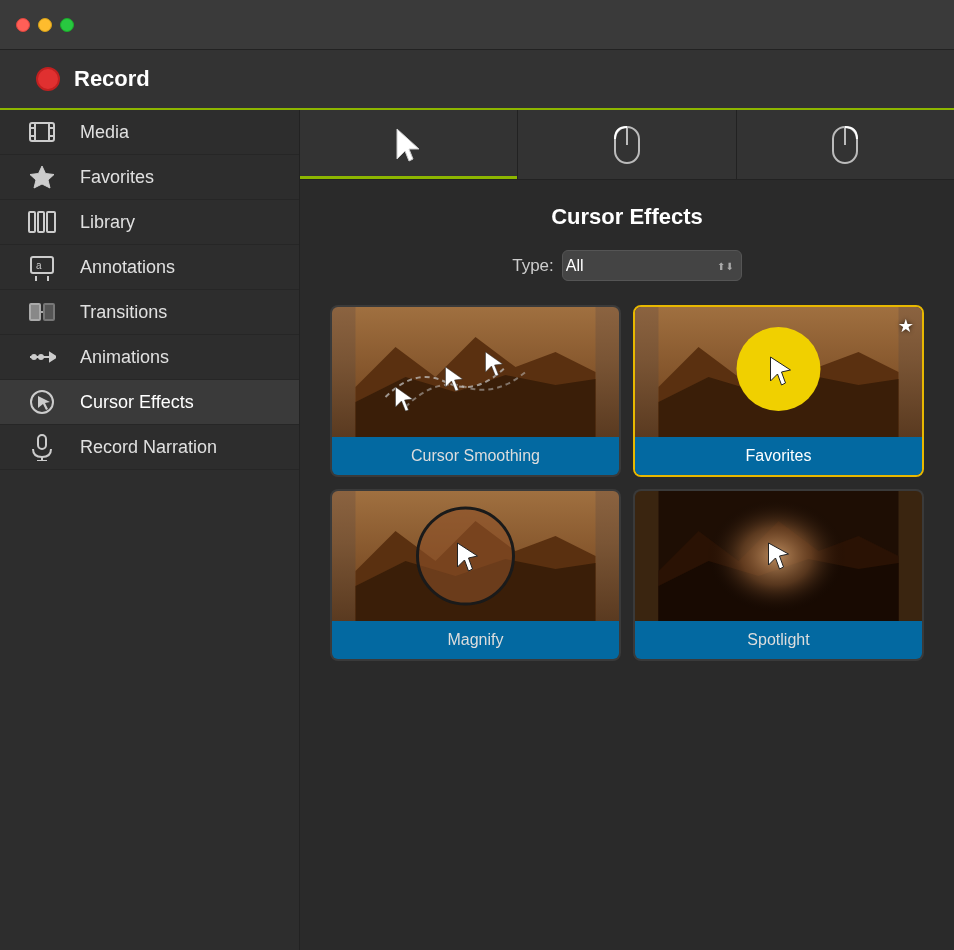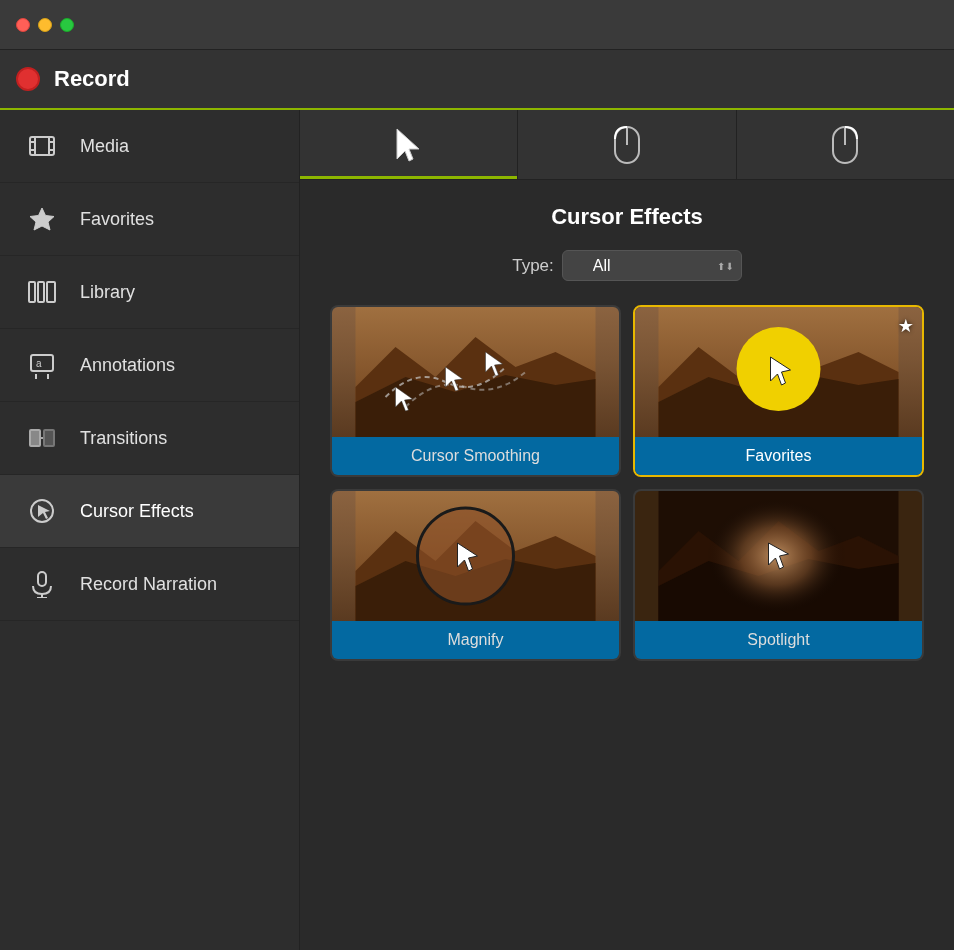--- a/index.html
+++ b/index.html
@@ -34,21 +34,21 @@
     .tl-close { background: #ff5f57; border: 1px solid #e0443e; }
     .tl-minimize { background: #febc2e; border: 1px solid #d4a017; }
     .tl-maximize { background: #28c840; border: 1px solid #1aab29; }
 
     
     .header {
       height: 60px;
       background: #333;
       display: flex;
       align-items: center;
-      padding: 0 16px;
+      padding: 0 36px;
       border-bottom: 2px solid #8db600;
       gap: 14px;
     }
     .record-dot {
       width: 24px;
       height: 24px;
       border-radius: 50%;
       background: #e03030;
       border: 2px solid #c02020;
       flex-shrink: 0;
@@ -70,21 +70,21 @@
       width: 300px;
       background: #2d2d2d;
       border-right: 1px solid #222;
       display: flex;
       flex-direction: column;
       flex-shrink: 0;
     }
     .sidebar-item {
       display: flex;
       align-items: center;
-      padding: 18px 24px;
+      padding: 4px 24px;
       gap: 20px;
       cursor: pointer;
       border-bottom: 1px solid #262626;
     }
     .sidebar-item.active {
       background: #3a3a3a;
     }
     .sidebar-icon {
       width: 36px;
       height: 36px;
@@ -169,21 +169,21 @@
     }
     .type-label {
       font-size: 17px;
       color: #ccc;
     }
     .type-select {
       background: #444;
       border: 1px solid #555;
       color: #fff;
       font-size: 16px;
-      padding: 6px 30px;
+      padding: 6px 3px;
       border-radius: 6px;
       width: 180px;
       appearance: none;
       -webkit-appearance: none;
       cursor: pointer;
     }
     .select-wrapper {
       position: relative;
     }
     .select-wrapper::after {
@@ -353,20 +353,31 @@
         <svg width="28" height="28" viewBox="0 0 28 28" fill="none" stroke="#ccc" stroke-width="2">
           <rect x="2" y="6" width="10" height="16" rx="1" fill="#888" stroke="#aaa"></rect>
           <rect x="16" y="6" width="10" height="16" rx="1" fill="#555" stroke="#777"></rect>
           <line x1="13" y1="14" x2="15" y2="14" stroke="#aaa"></line>
         </svg>
       </div>
       <span class="sidebar-label">Transitions</span>
     </div>
 
 
+    <div class="sidebar-item">
+      <div class="sidebar-icon">
+        <svg width="28" height="28" viewBox="0 0 28 28" fill="none" stroke="#ccc" stroke-width="2">
+          <line x1="2" y1="14" x2="22" y2="14" marker-end="url(#arr)"></line>
+          <polygon points="22,10 28,14 22,18" fill="#ccc"></polygon>
+          <circle cx="6" cy="14" r="2" fill="#ccc"></circle>
+          <circle cx="13" cy="14" r="2" fill="#ccc"></circle>
+        </svg>
+      </div>
+      <span class="sidebar-label">Animations</span>
+    </div>
 
     <div class="sidebar-item active">
       <div class="sidebar-icon">
         <svg width="28" height="28" viewBox="0 0 28 28" fill="none">
           <circle cx="14" cy="14" r="11" stroke="#ccc" stroke-width="2"></circle>
           <polygon points="10,8 10,20 15,16 18,22 20,21 17,15 22,14" fill="#ccc"></polygon>
         </svg>
       </div>
       <span class="sidebar-label">Cursor Effects</span>
     </div>

